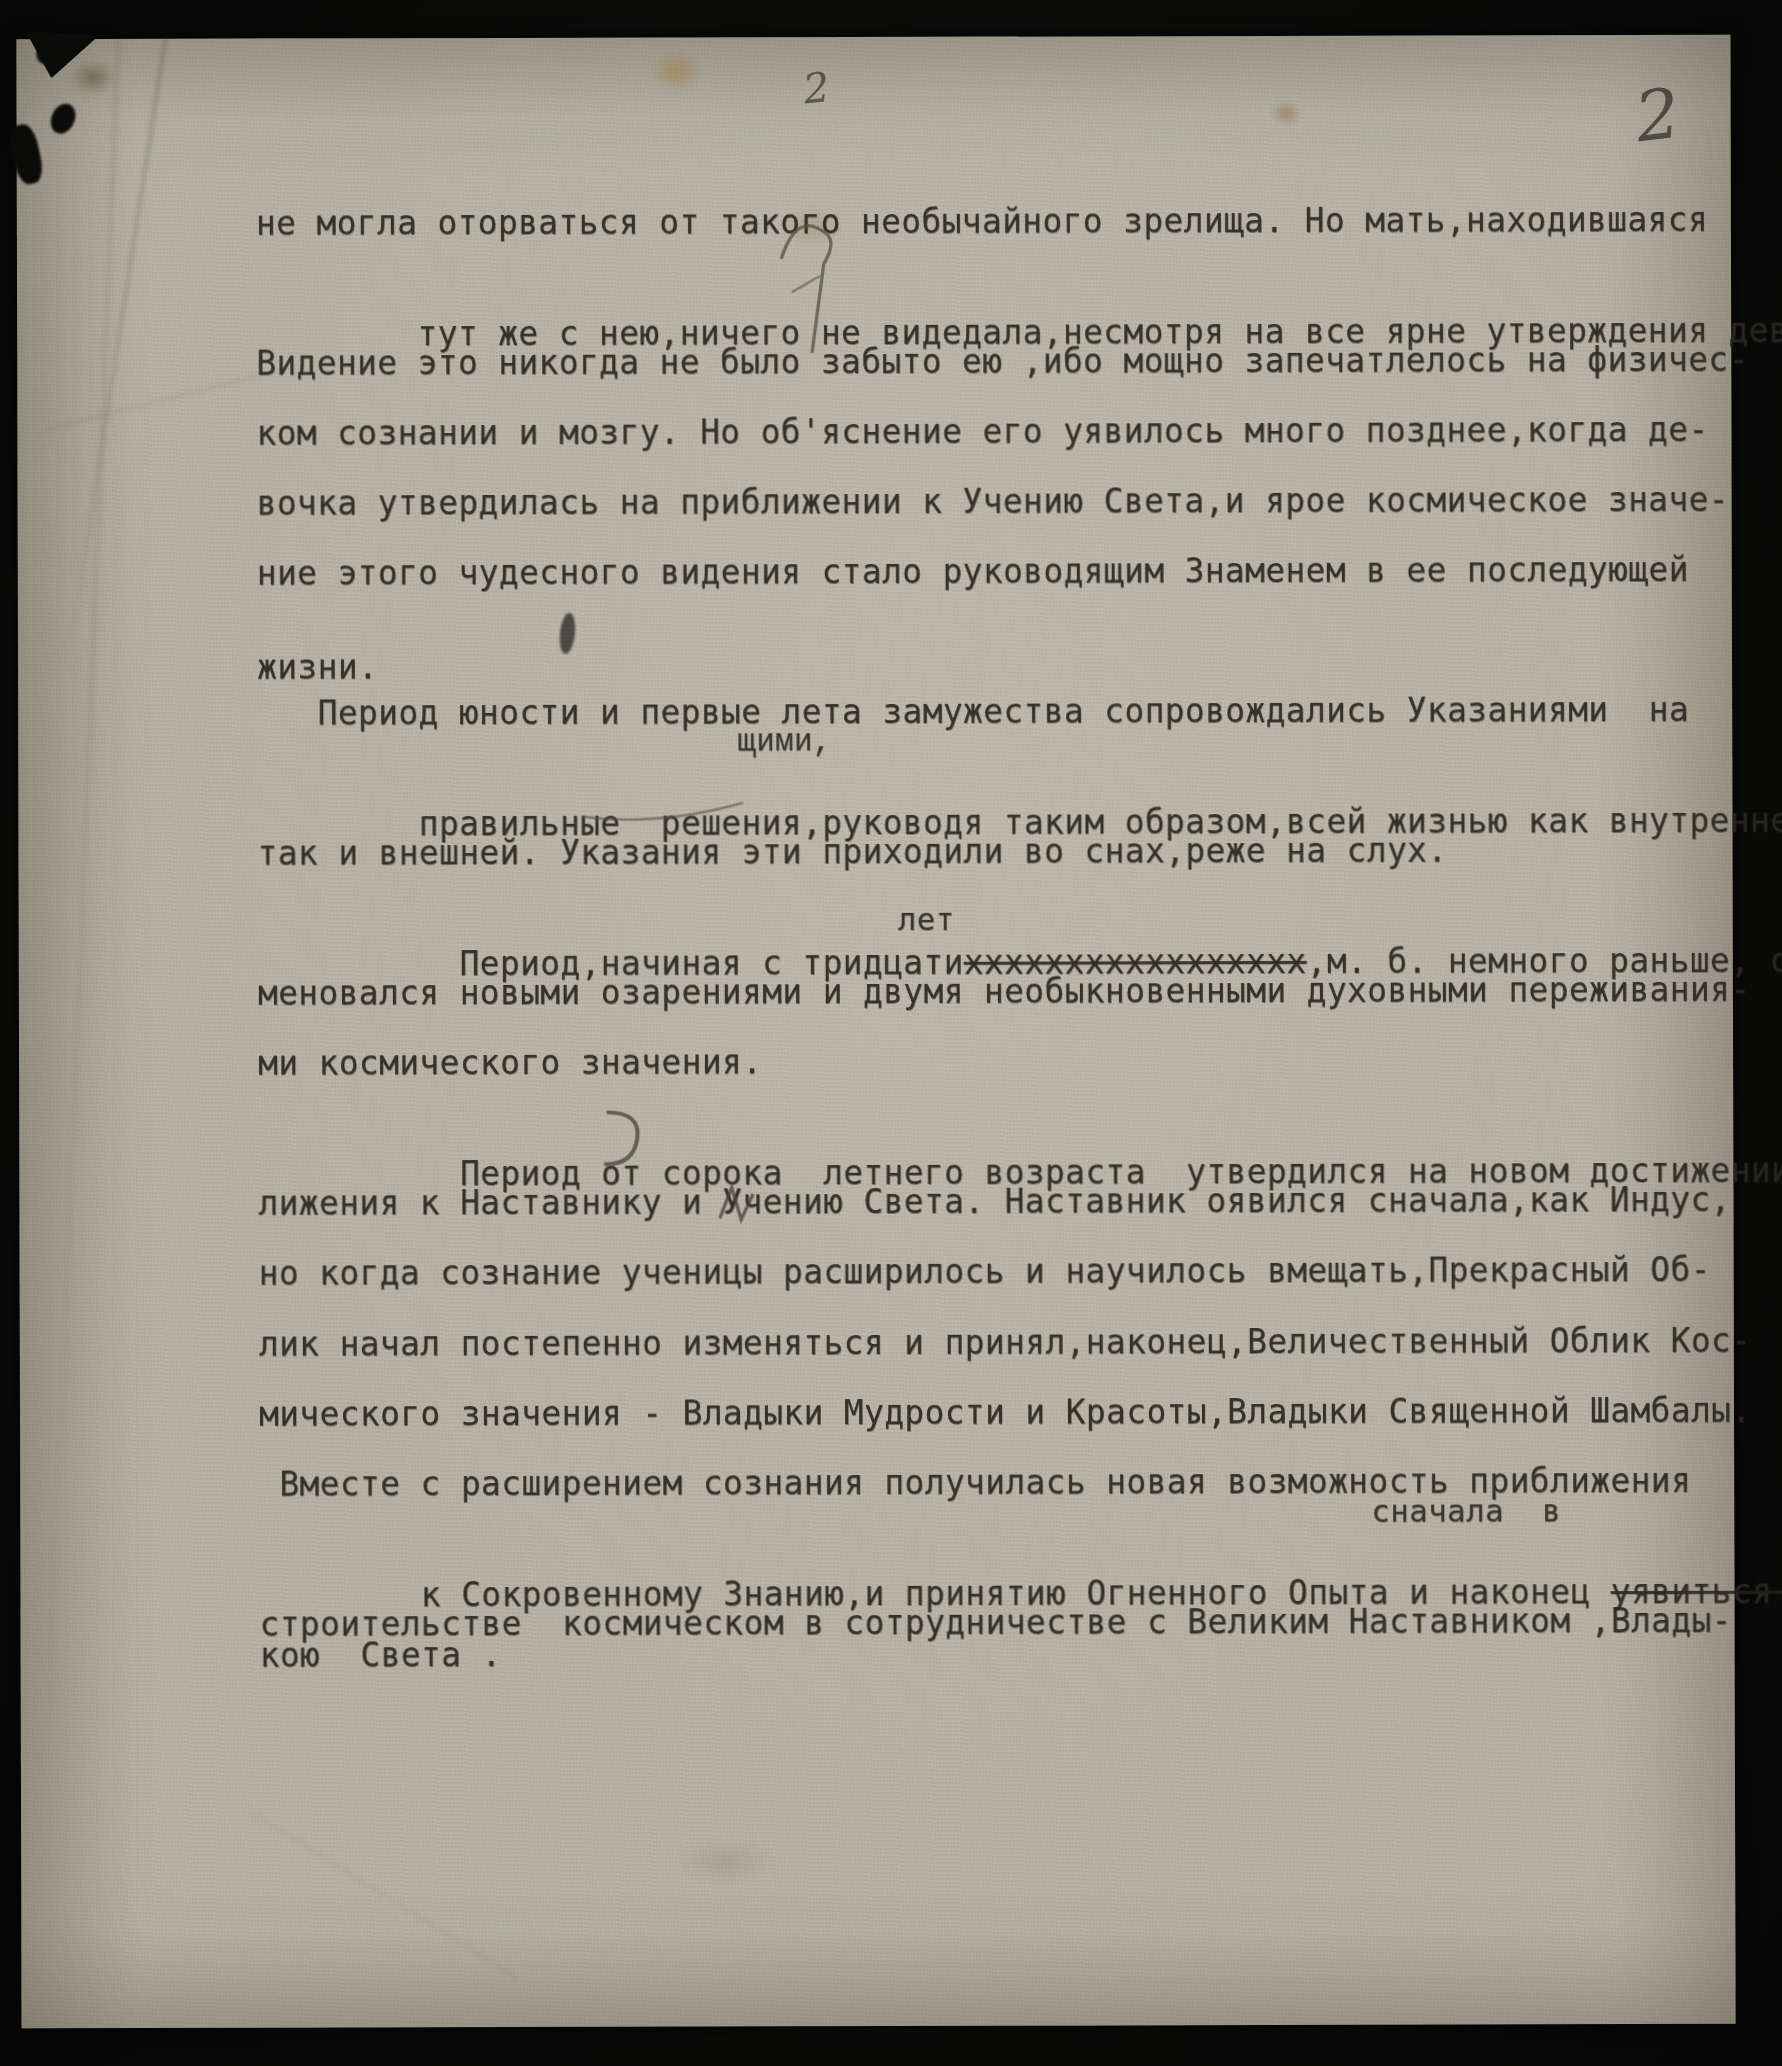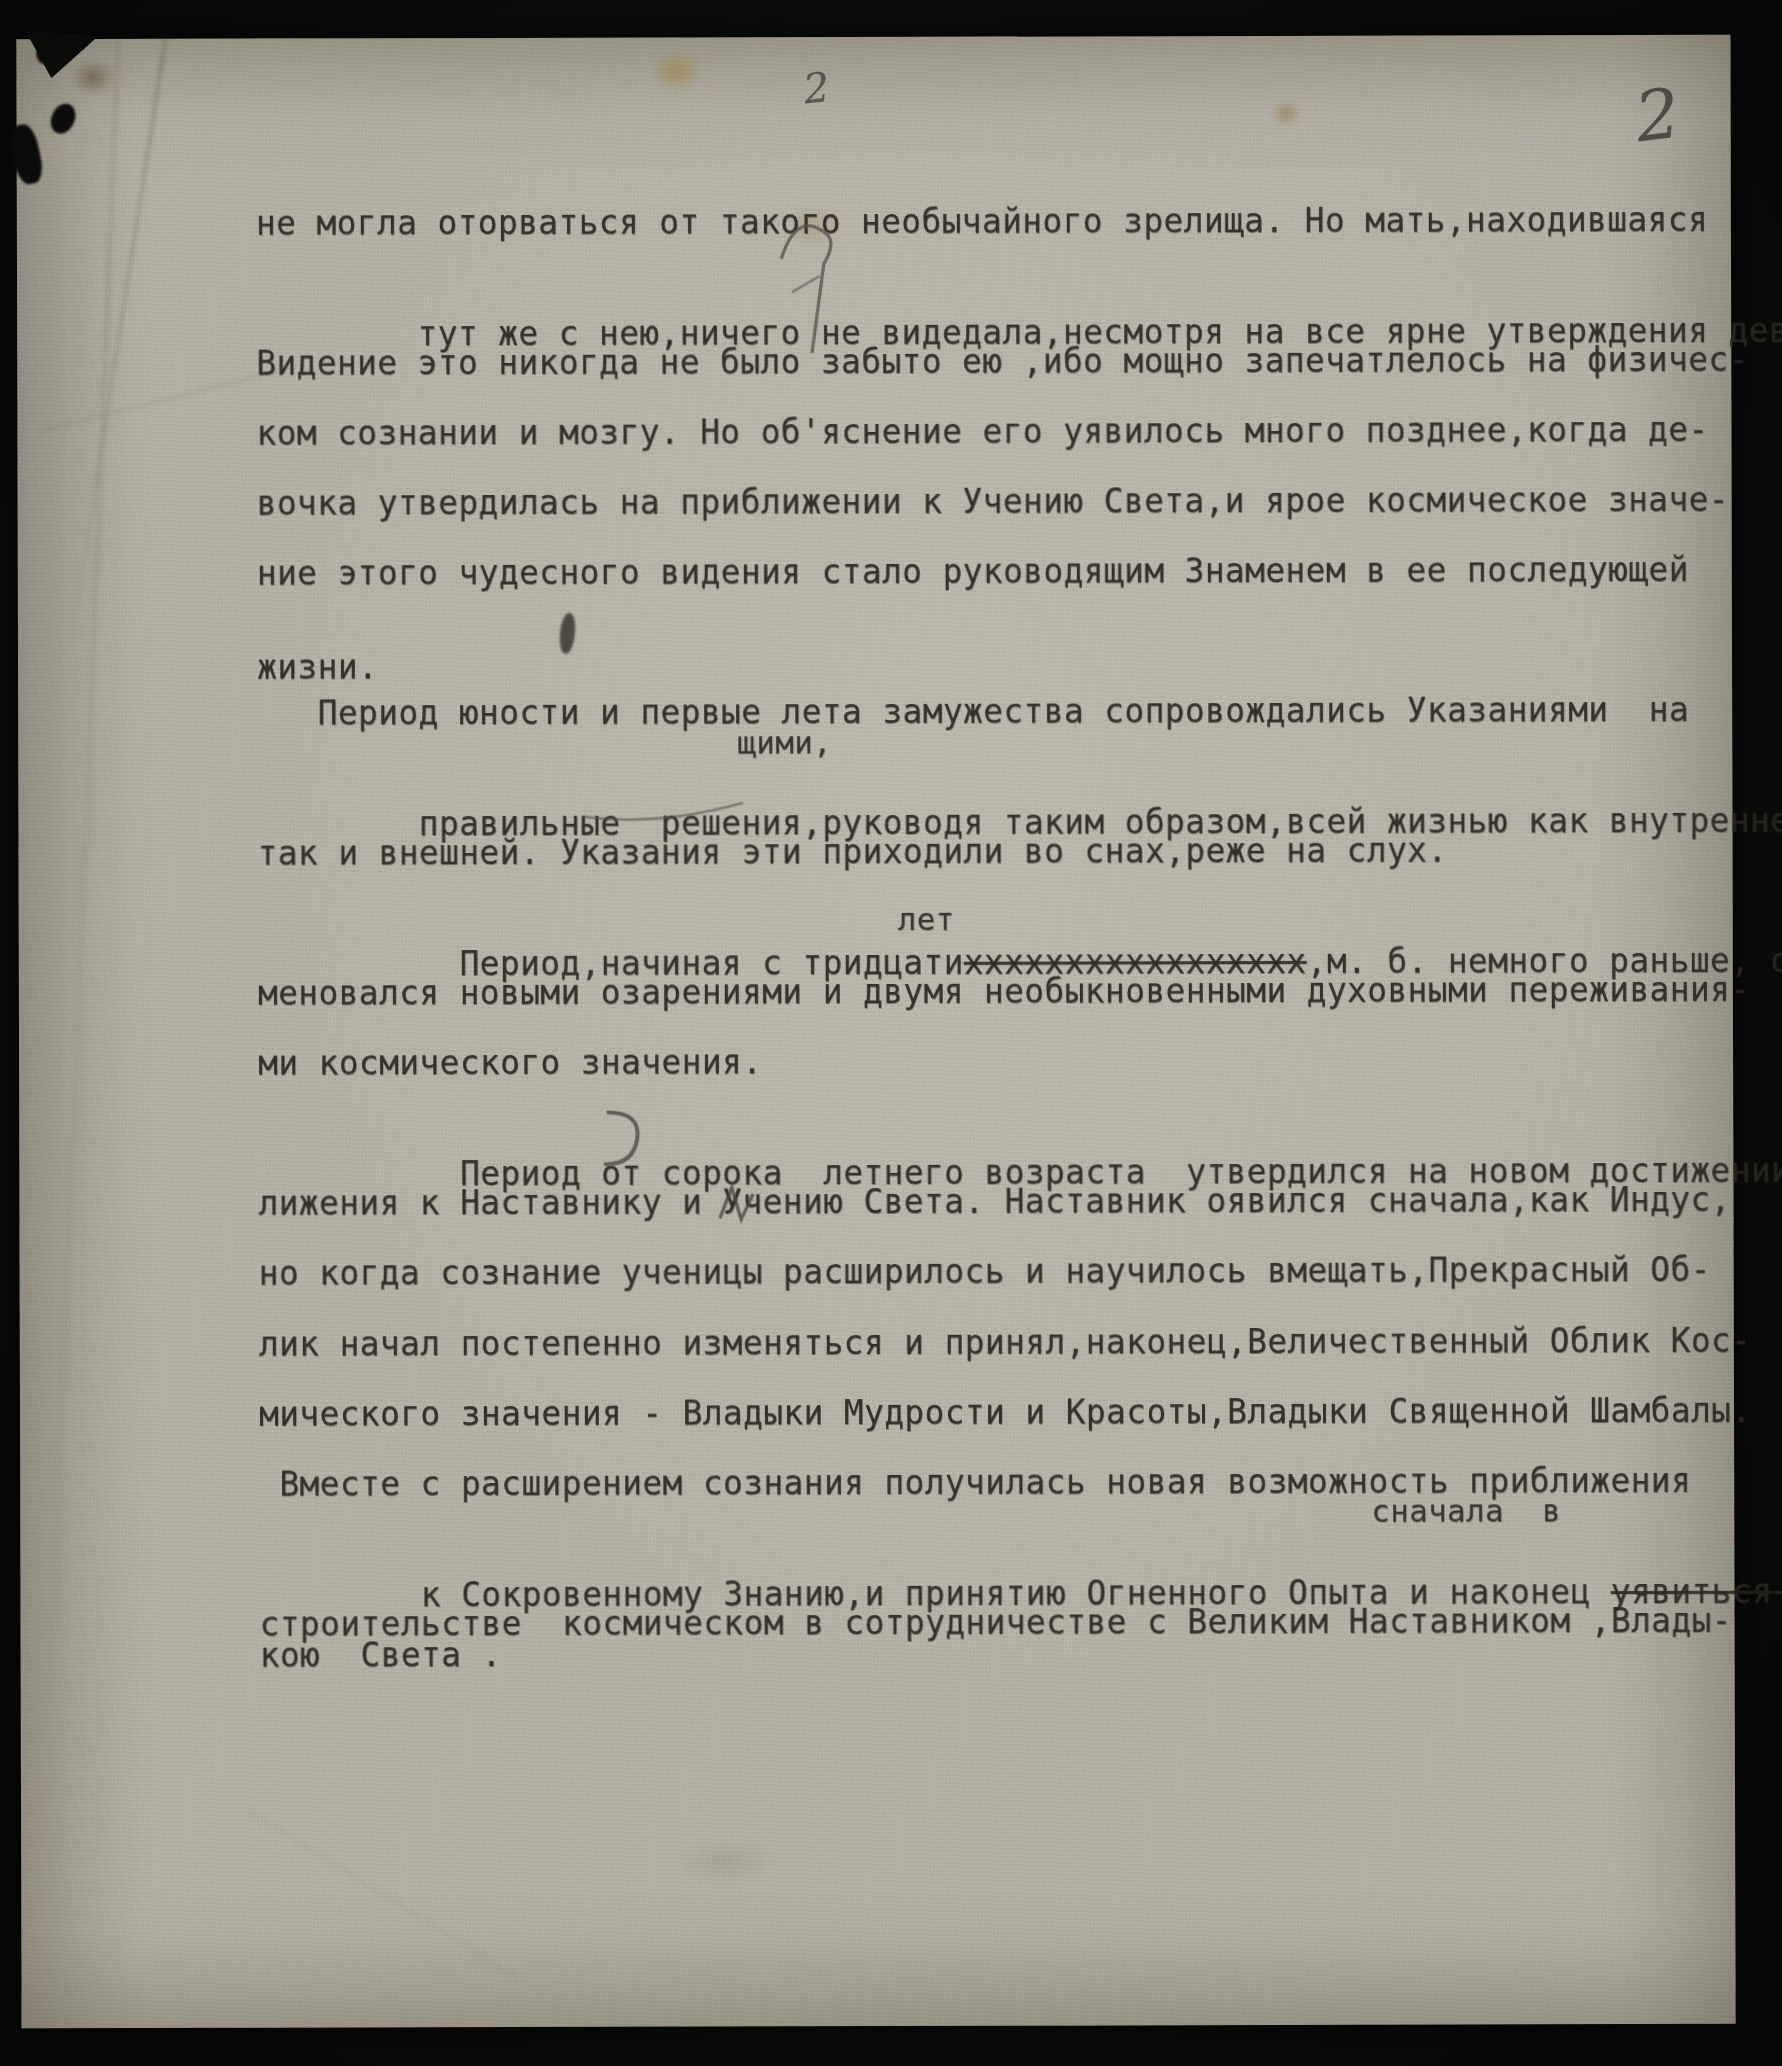--- a/index.html
+++ b/index.html
@@ -73,21 +73,21 @@
       </div>
       <div class="tl" style="top:304px;">Видение это никогда не было забыто ею ,ибо мощно запечатлелось на физичес-</div>
       <div class="tl" style="top:374px;">ком сознании и мозгу. Но об'яснение его уявилось много позднее,когда де-</div>
       <div class="tl" style="top:444px;">вочка утвердилась на приближении к Учению Света,и ярое космическое значе-</div>
       <div class="tl" style="top:514px;">ние этого чудесного видения стало руководящим Знаменем в ее последующей</div>
       <div class="tl" style="top:608px;">жизни.</div>
       <div class="tl" style="top:654px;">   Период юности и первые лета замужества сопровождались Указаниями  на</div>
       <div class="tl" style="top:724px;">
         <span>правильные  решения,руковод</span><span>я таким образом,всей жизнью как внутренней,</span>
       </div>
-      <div class="sup" style="left:719px;top:687px;">щими,</div>
+      <div class="sup" style="left:719px;top:687px;font-family:Liberation Mono, monospace;">щими,</div>
       <div class="tl" style="top:794px;">так и внешней. Указания эти приходили во снах,реже на слух.</div>
       <div class="tl" style="top:864px;">
         <span>  Период,начиная с тридцати</span><span class="xout">ххххххххххххххххх</span><span>,м. б. немного раньше, озна-</span>
       </div>
       <div class="sup" style="left:879px;top:864px;">лет</div>
       <div class="tl" style="top:934px;">меновался новыми озарениями и двумя необыкновенными духовными переживания-</div>
       <div class="tl" style="top:1004px;">ми космического значения.</div>
       <div class="tl" style="top:1074px;">
         <span>  Период от сорока</span><span>  </span><span>летнего возраста  утвердился на новом достижении приб-</span>
       </div>

